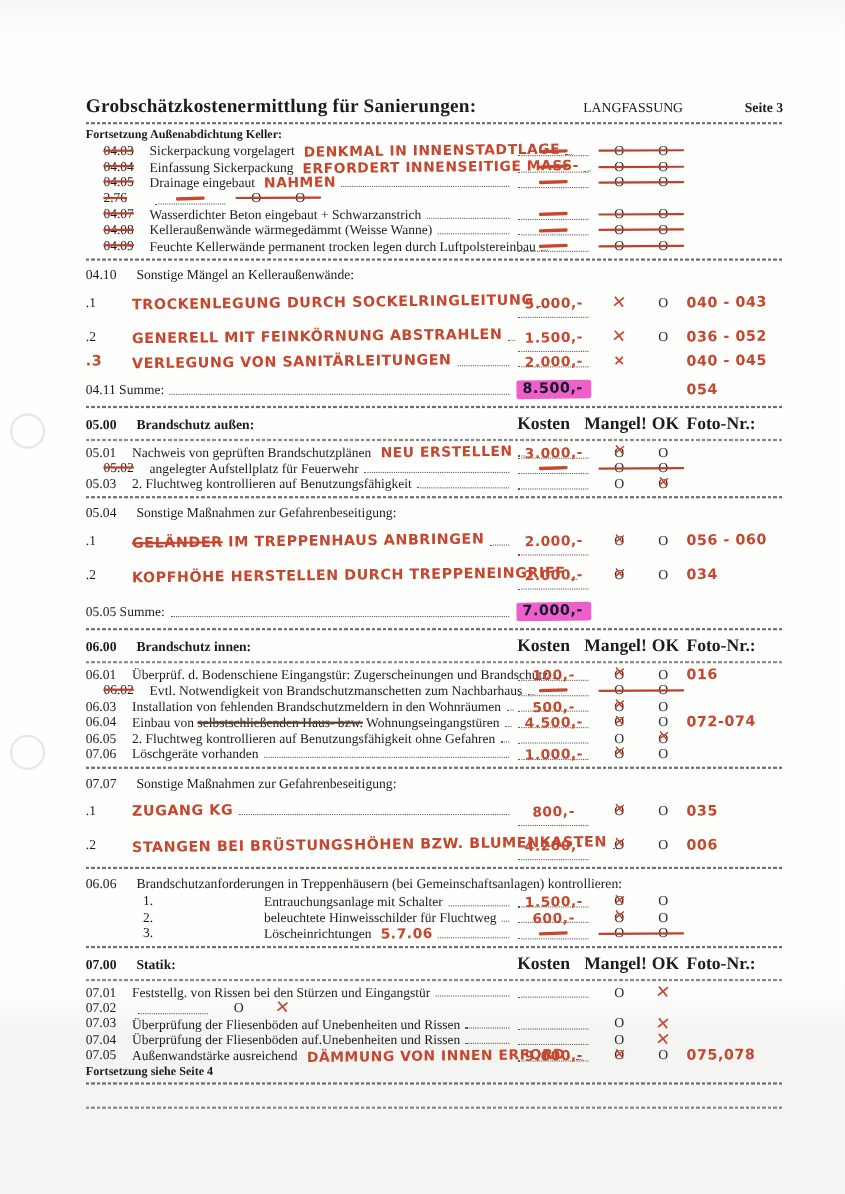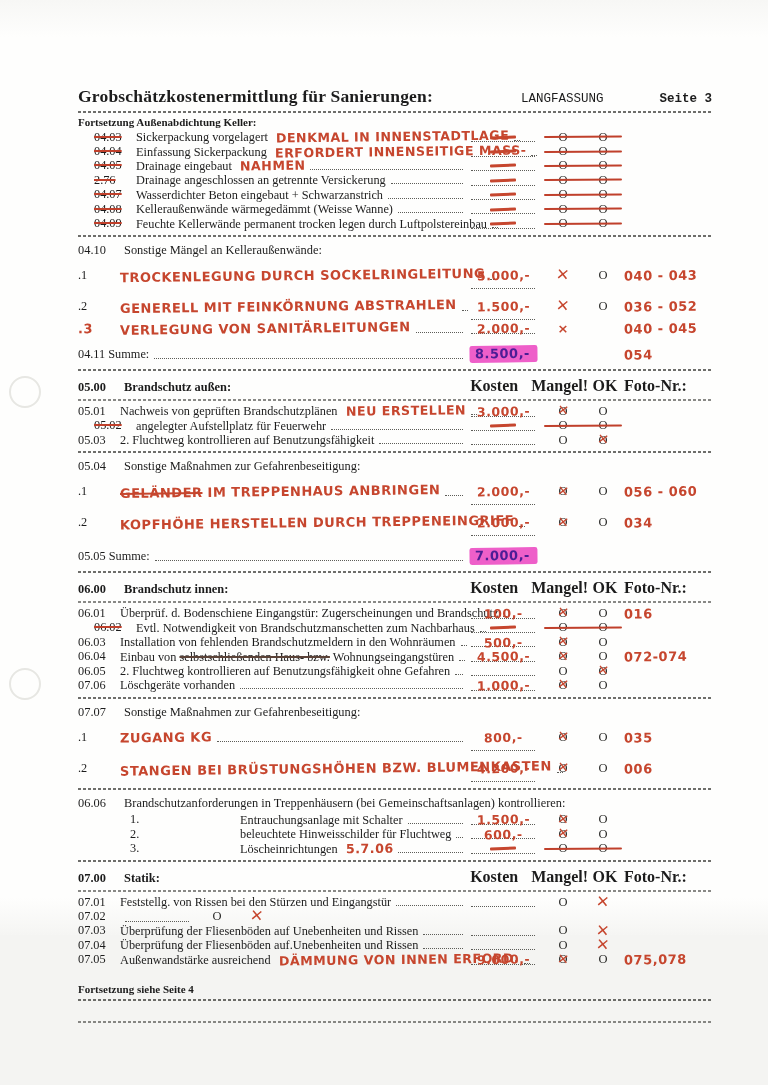--- a/index.html
+++ b/index.html
@@ -6,21 +6,21 @@
   body{width:768px;height:1085px;overflow:hidden;background:#f4f4f2;}
   .page{position:relative;width:768px;height:935px;background:linear-gradient(#f7f7f5,#fefefd 4%,#fefefd 96%,#f5f5f3);
         font-family:"Liberation Serif",serif;color:#1c1c1c;}
   .punch{position:absolute;width:28px;height:28px;border:2px solid #e7e7e3;border-radius:50%;left:9px;}
   .p1{top:376px}.p2{top:668px}
   .content{position:absolute;left:78px;top:86px;width:634px;}
 
   
   .titlebar{display:flex;align-items:baseline;}
   .title{font-size:17.5px;font-weight:bold;letter-spacing:.2px;}
-  .title-right{margin-left:auto;font-size:12.5px;display:flex;gap:22px;white-space:nowrap;font-family:Liberation Mono, monospace;}
+  .title-right{margin-left:auto;font-size:12.5px;display:flex;gap:22px;white-space:nowrap;}
   .title-right .b{font-weight:bold;margin-left:34px;}
 
   
   .sep{height:2px;border:none;margin:4px 0 3px 0;
        background:repeating-linear-gradient(90deg,#4a4a46 0 3px,transparent 3px 5px);opacity:.8;}
   .sep.light{opacity:.65;}
 
   
   .sec{margin-bottom:6px;}
   .sec-head{display:flex;font-size:12.4px;margin:3px 0 2px 0;align-items:baseline;}
@@ -49,21 +49,21 @@
   .c-mangel{flex:0 0 46px;display:flex;justify-content:center;align-items:center;}
   .c-ok{flex:0 0 34px;display:flex;justify-content:center;align-items:center;}
   .c-foto{flex:0 0 88px;padding-left:4px;white-space:nowrap;overflow:visible;font-size:13px;}
 
   
   .hw{font-family:"DejaVu Sans",sans-serif;font-weight:bold;color:#c6462e;font-size:13px;
       letter-spacing:.5px;display:inline-block;transform:rotate(-.7deg);white-space:nowrap;}
   .hw.cost{font-size:12.5px;transform:rotate(-1.2deg);position:relative;z-index:1;}
   .hw.anno{margin-left:8px;font-size:12.6px;}
   .hw-strike{text-decoration:line-through;text-decoration-color:#c6462e;text-decoration-thickness:1.6px;}
-  .hl{background:#ee5fc9;color:#4c1d95;padding:0 6px 1px 4px;border-radius:1px;box-shadow:0 0 0 1.5px #ee5fc9;}
+  .hl{background:#ee5fc9;color:#0f172a;padding:0 6px 1px 4px;border-radius:1px;box-shadow:0 0 0 1.5px #ee5fc9;}
 
   
   .mk-o{font-family:"Liberation Serif",serif;font-size:12.5px;color:#2a2a28;}
   .mk-xo{position:relative;display:inline-block;width:15px;text-align:center;}
   .mk-xo .mk-x{position:absolute;left:50%;top:50%;transform:translate(-50%,-54%) rotate(7deg);
                font-family:"DejaVu Sans",sans-serif;font-size:14px;font-weight:bold;color:#c6462e;}
   .mk-X{font-family:"DejaVu Sans",sans-serif;font-size:16px;font-weight:bold;color:#c6462e;
         display:inline-block;transform:rotate(6deg);line-height:10px;}
   .mk-sx{font-family:"DejaVu Sans",sans-serif;font-size:13px;font-weight:bold;color:#c6462e;}
   .dash{width:26px;height:3px;background:#c6462e;border-radius:1px;transform:rotate(-2deg);position:relative;z-index:1;}
@@ -71,21 +71,21 @@
   
   .pair{flex:0 0 80px;position:relative;display:flex;align-items:center;}
   .pair .po1{flex:0 0 46px;text-align:center;}
   .pair .po2{flex:0 0 34px;text-align:center;}
   .pair-line{position:absolute;left:4px;right:-2px;top:50%;height:2.4px;background:#c0402b;
              transform:translateY(-50%) rotate(-.3deg);border-radius:1px;}
 
   
   .row.sum{margin-top:7px;min-height:22px;}
   .sum-label{white-space:nowrap;}
-  .footer-note{font-size:11px;font-weight:bold;margin-top:16px;}
+  .footer-note{font-size:11px;font-weight:bold;margin-top:1px;}
   .endspace{height:10px;}
 </style>
 </head>
 <body>
 
 <div class="page">
   <div class="punch p1"></div>
   <div class="punch p2"></div>
   <div class="content">
     <div class="titlebar">
@@ -150,24 +150,20 @@
             </span>
             <span class="pair">
               <span class="po1"><span class="mk-o">O</span></span>
               <span class="po2"><span class="mk-o">O</span></span>
               <span class="pair-line"></span>
             </span>
             <span class="c-foto hw"></span>
           </div>
           <div class="row">
             <span class="c-num struckred">2.76</span>
-            <span class="c-label">
-              <span class="lbl">Drainage angeschlossen an getrennte Versickerung</span>
-              <span class="leader"></span>
-            </span>
             <span class="c-cost">
               <span class="cost-dots"></span>
               <span class="dash"></span>
             </span>
             <span class="pair">
               <span class="po1"><span class="mk-o">O</span></span>
               <span class="po2"><span class="mk-o">O</span></span>
               <span class="pair-line"></span>
             </span>
             <span class="c-foto hw"></span>

